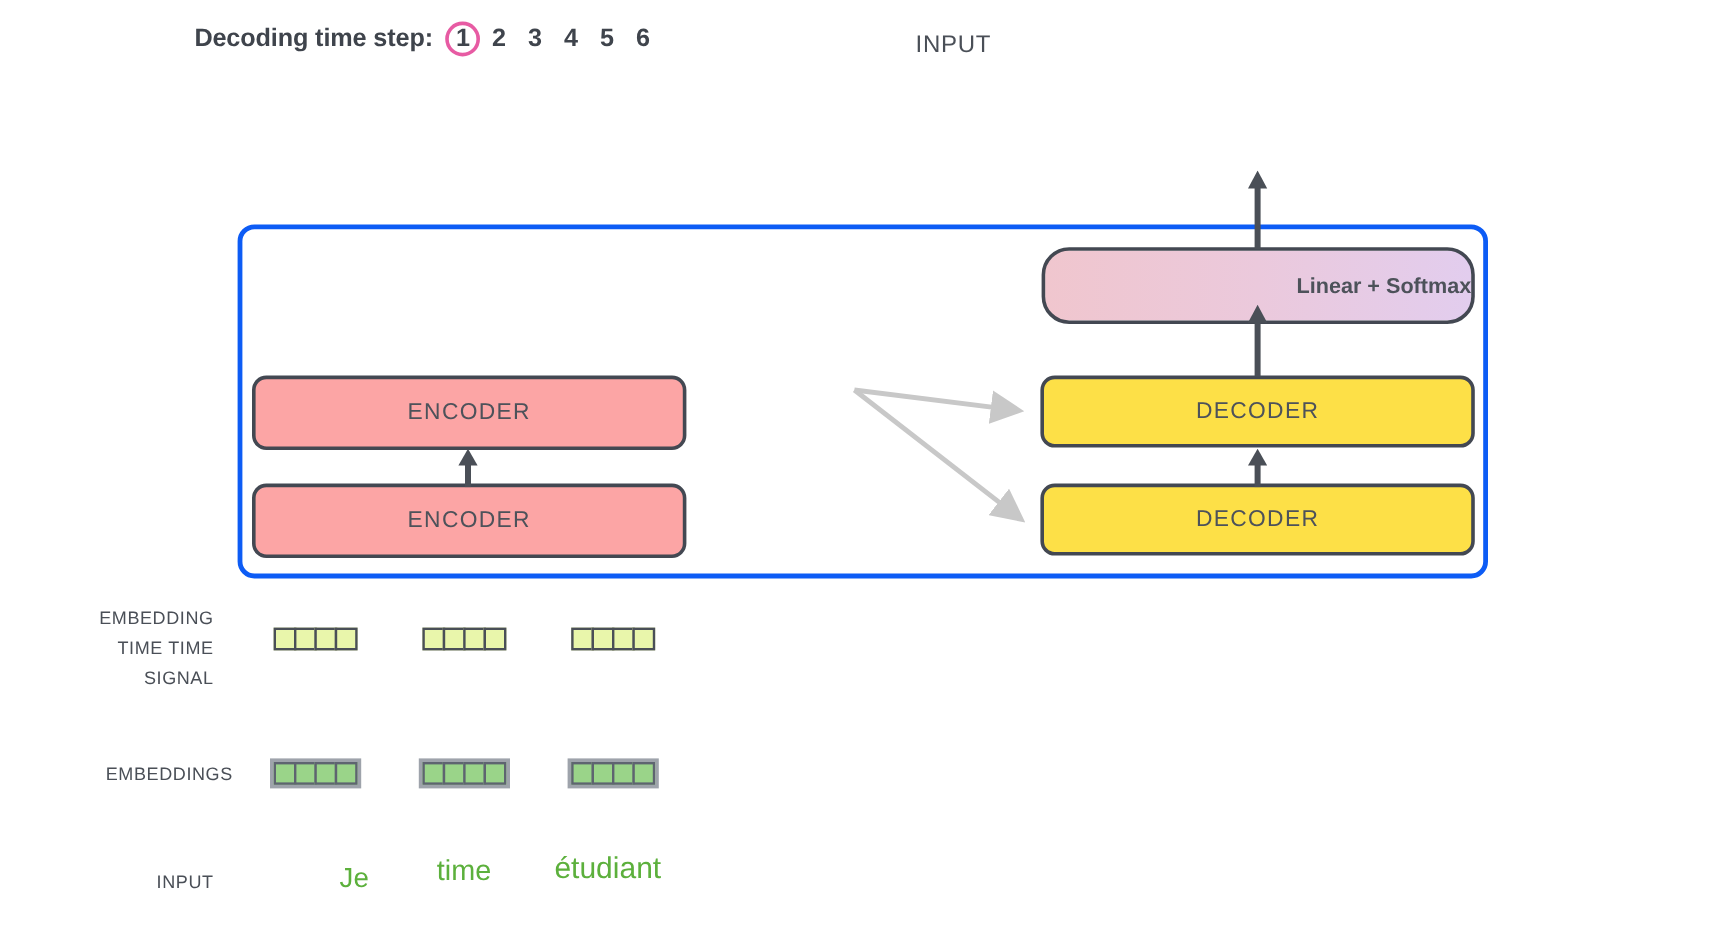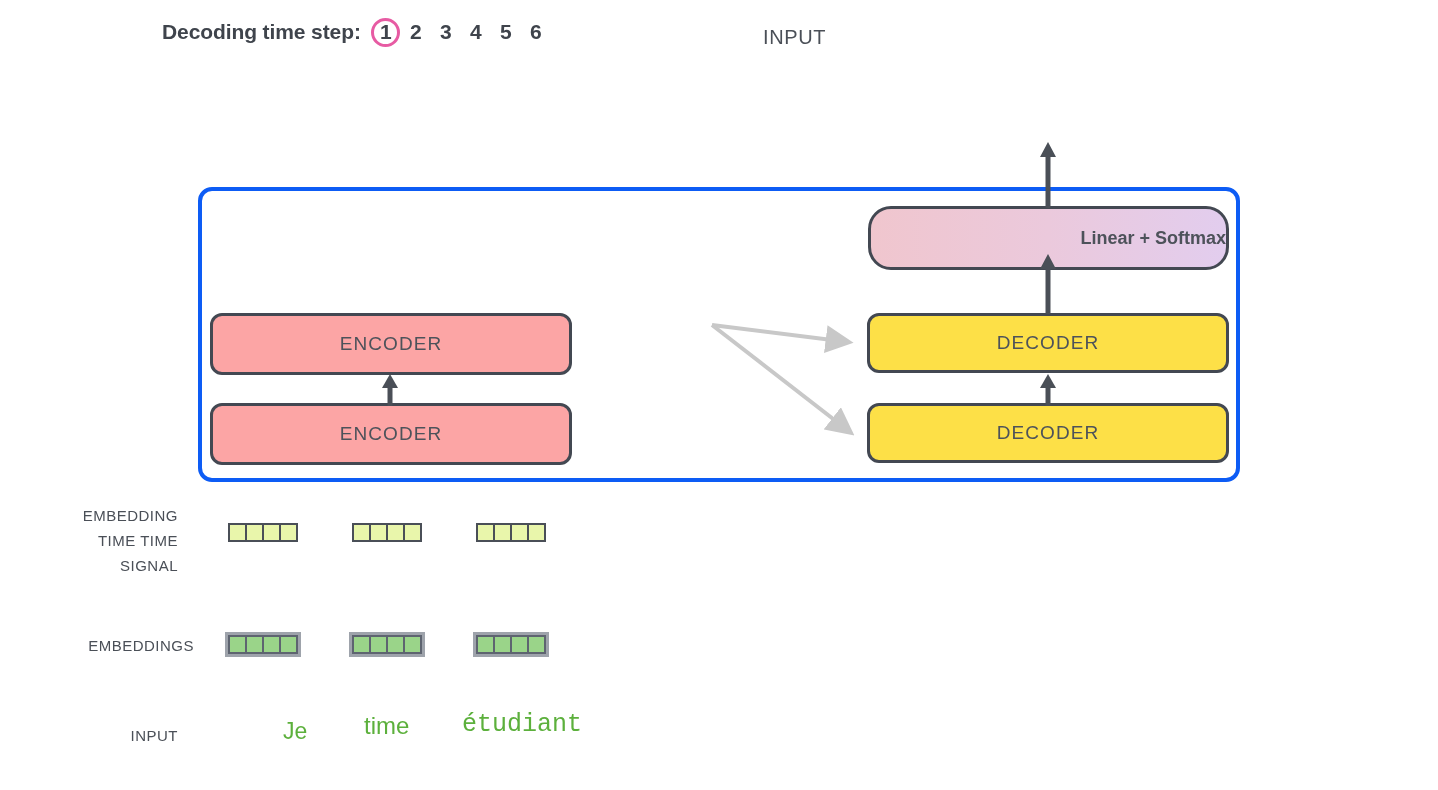--- a/index.html
+++ b/index.html
@@ -181,21 +181,21 @@
   .emb-row.col-2 { left: 349px; }
   .emb-row.col-3 { left: 473px; }
 
   
   .word {
     color: #5cb03c;
     white-space: nowrap;
   }
   #word-1 { left: 252px; top: 718px; font-size: 23px; margin-left: 31px; }
   #word-2 { left: 364px; top: 712px; font-size: 24px; }
-  #word-3 { left: 462px; top: 710px; font-size: 25px; font-family: Liberation Mono, monospace; }
+  #word-3 { left: 462px; top: 710px; font-size: 25px; }
 </style>
 </head>
 <body>
 
 <div id="timestep-row" class="abs">
   <span id="timestep-label">Decoding time step:</span>
   <span class="step-num active" style="margin-left:10px;">
     <span>1</span>
     <span class="step-circle"></span>
   </span>

